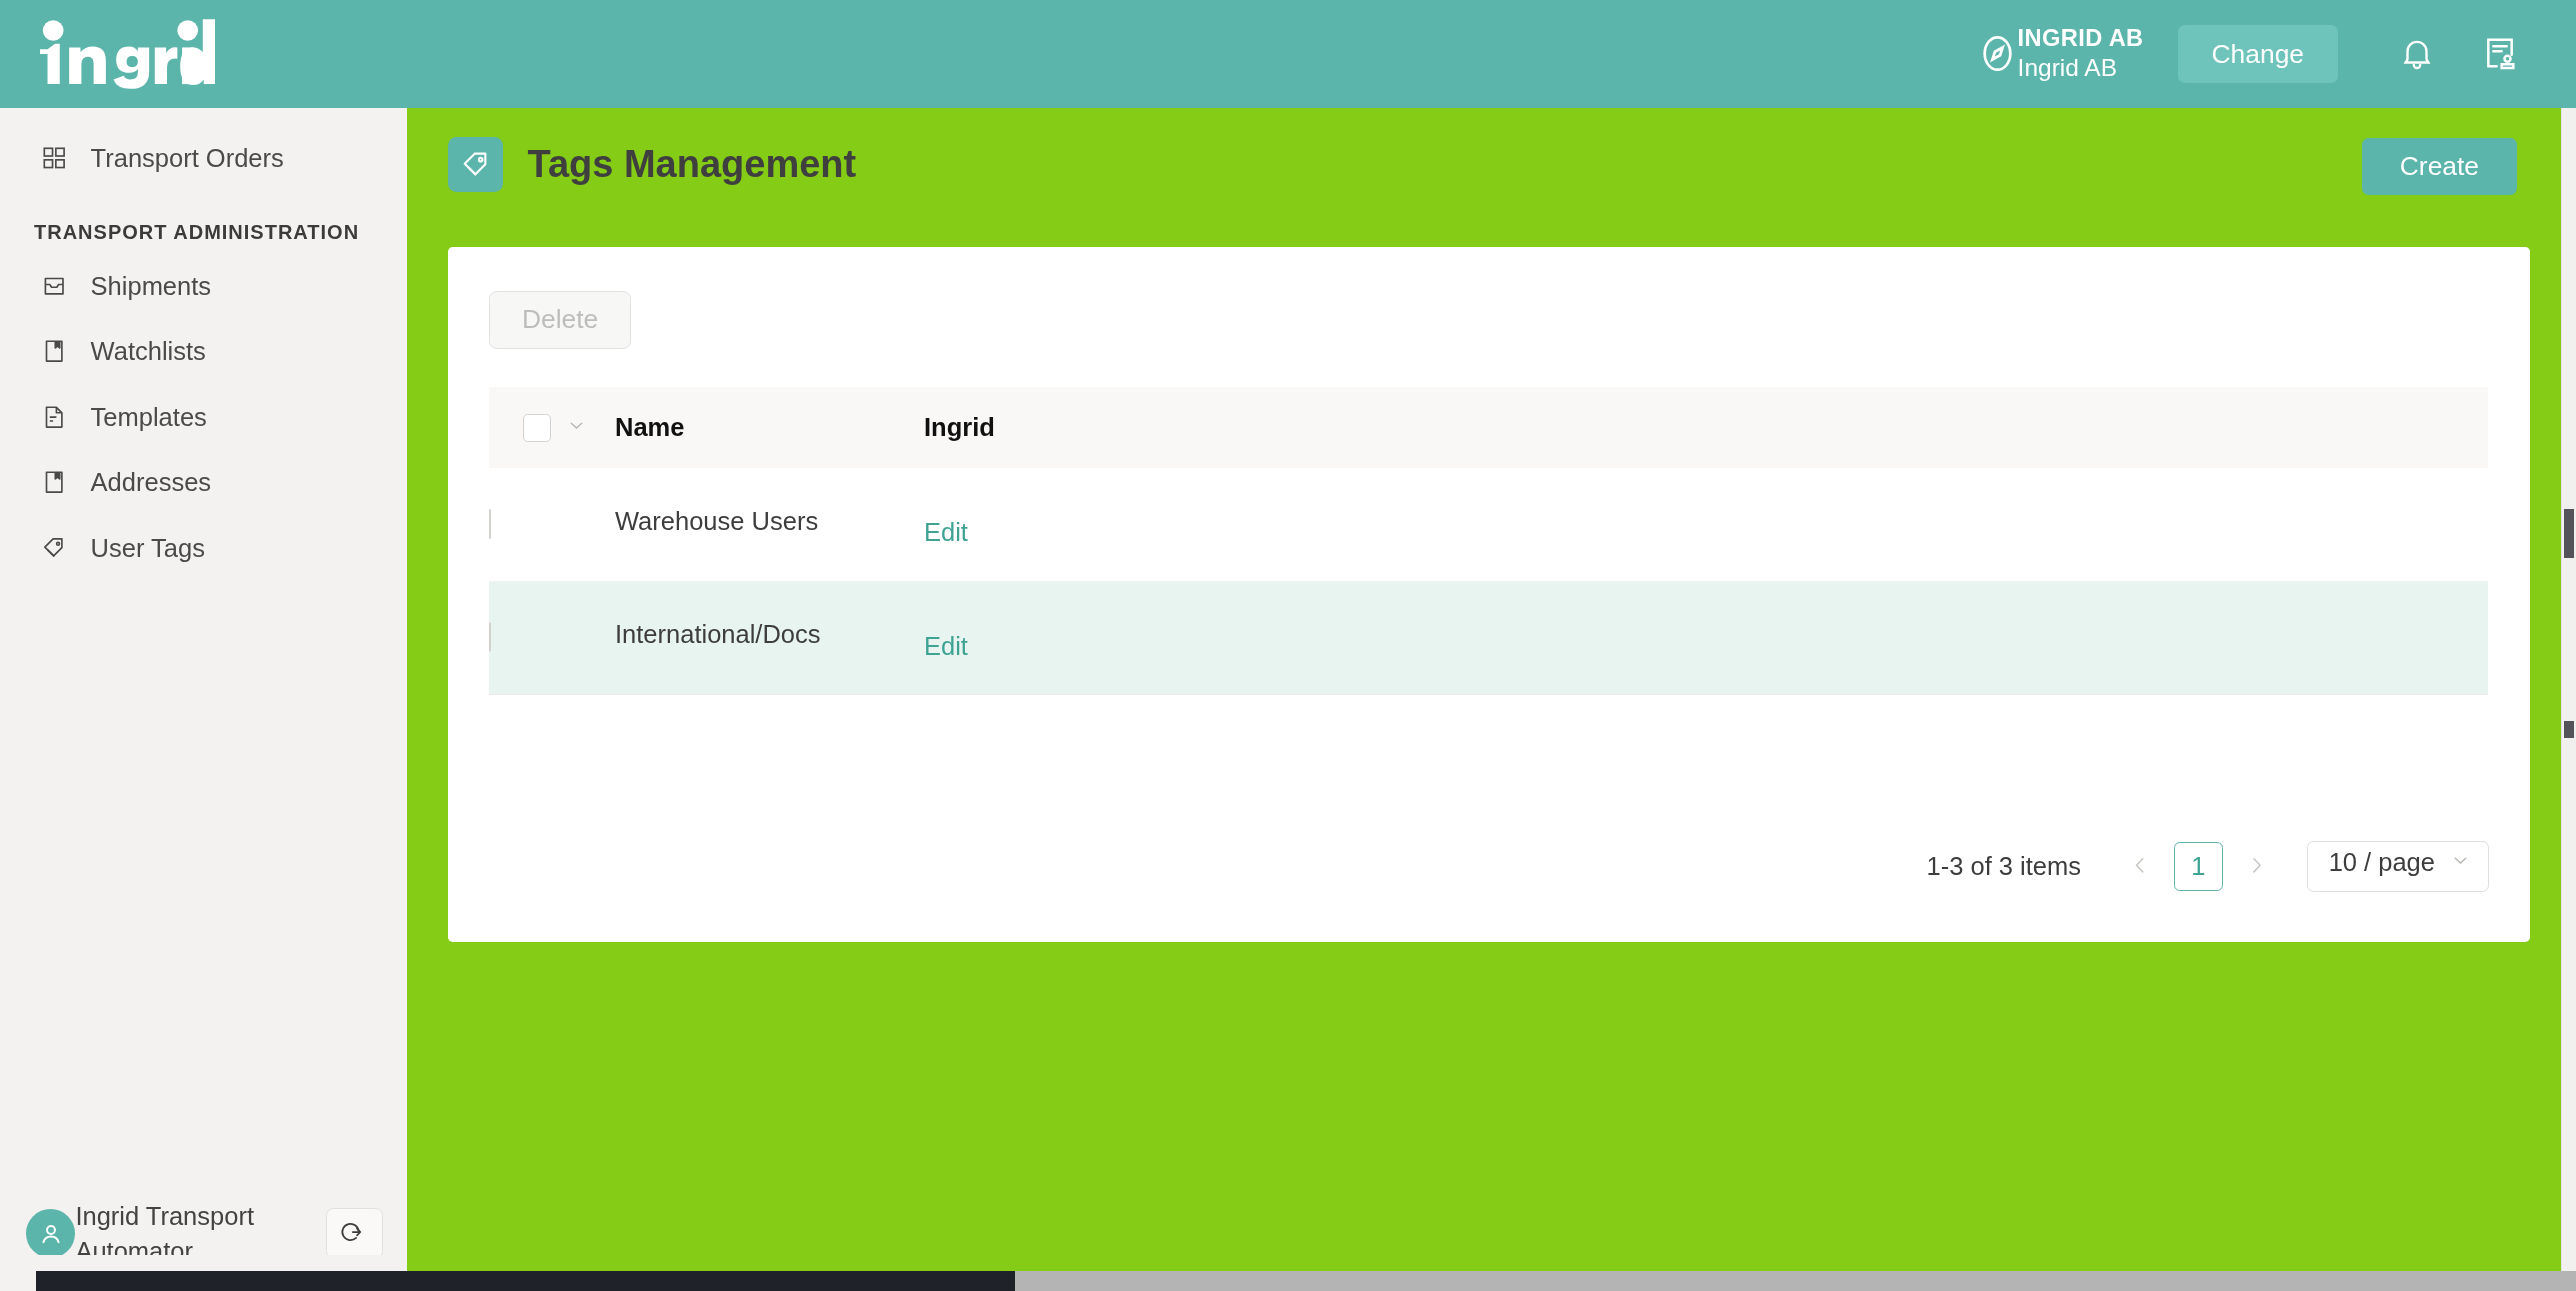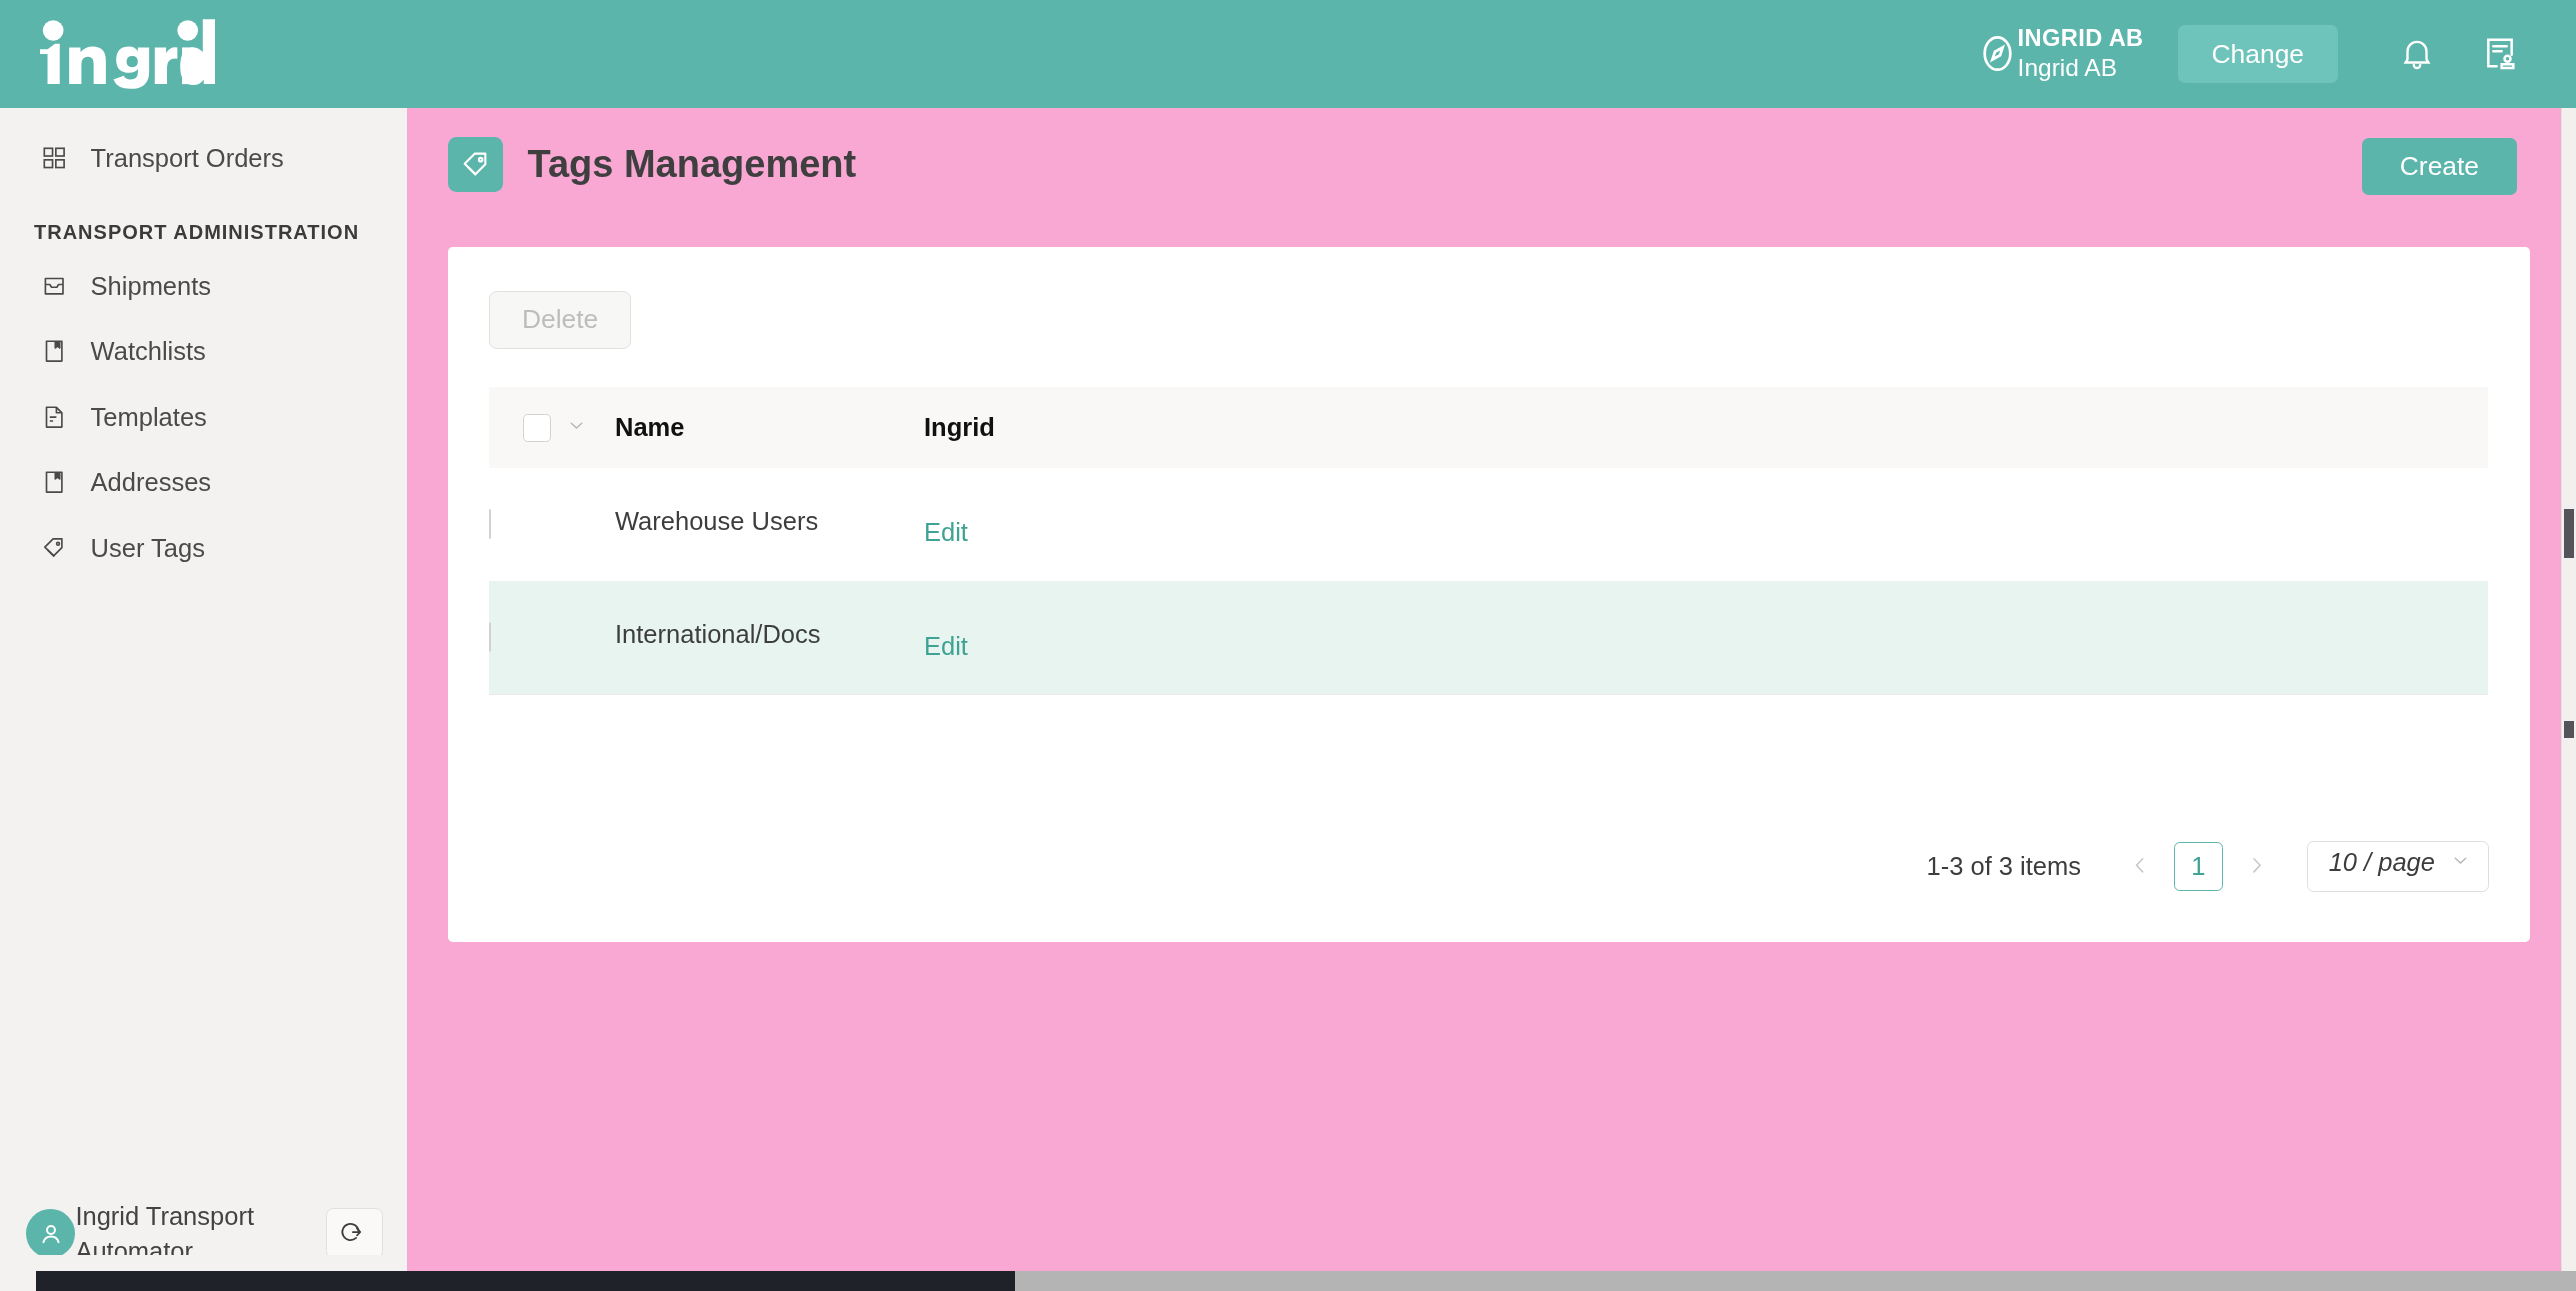--- a/index.html
+++ b/index.html
@@ -116,21 +116,21 @@
     border: 0.9px solid #e2e0dd;
     border-radius: 7.5px;
     display: flex; align-items: center; justify-content: center;
     cursor: pointer;
   }
 
   
   .main {
     position: absolute; top: 108px; left: 407px;
     width: 2155px; height: 1183px;
-    background: #f9a8d4;
+    background: #84cc16;
   }
   .page-head {
     display: flex; align-items: center;
     height: 113px;
     padding: 0 53px 0 41px;
     position: relative;
   }
   .page-icon {
     width: 55px; height: 55px;
     border-radius: 8.5px;
@@ -236,21 +236,21 @@
     cursor: pointer; margin: 0 3.8px;
   }
   .pg-size {
     margin-left: 21px;
     height: 51px;
     border: 0.9px solid #e0dedb; border-radius: 6.6px;
     background: #fff;
     display: flex; align-items: center; gap: 15px;
     padding: 0 17px 8px 21px;
     cursor: pointer;
-    font-size: 25.5px; color: #3d3d3d; font-style: italic;
+    font-size: 25.5px; color: #3d3d3d;
   }
 
   
   .vscroll {
     position: absolute; right: 0; top: 108px;
     width: 15px; height: 1183px;
     background: #f1f0ee;
     border-left: 0.9px solid #e3e1df;
   }
   .vscroll .tick { position: absolute; left: 1.9px; width: 10.4px; background: #55535a; }

